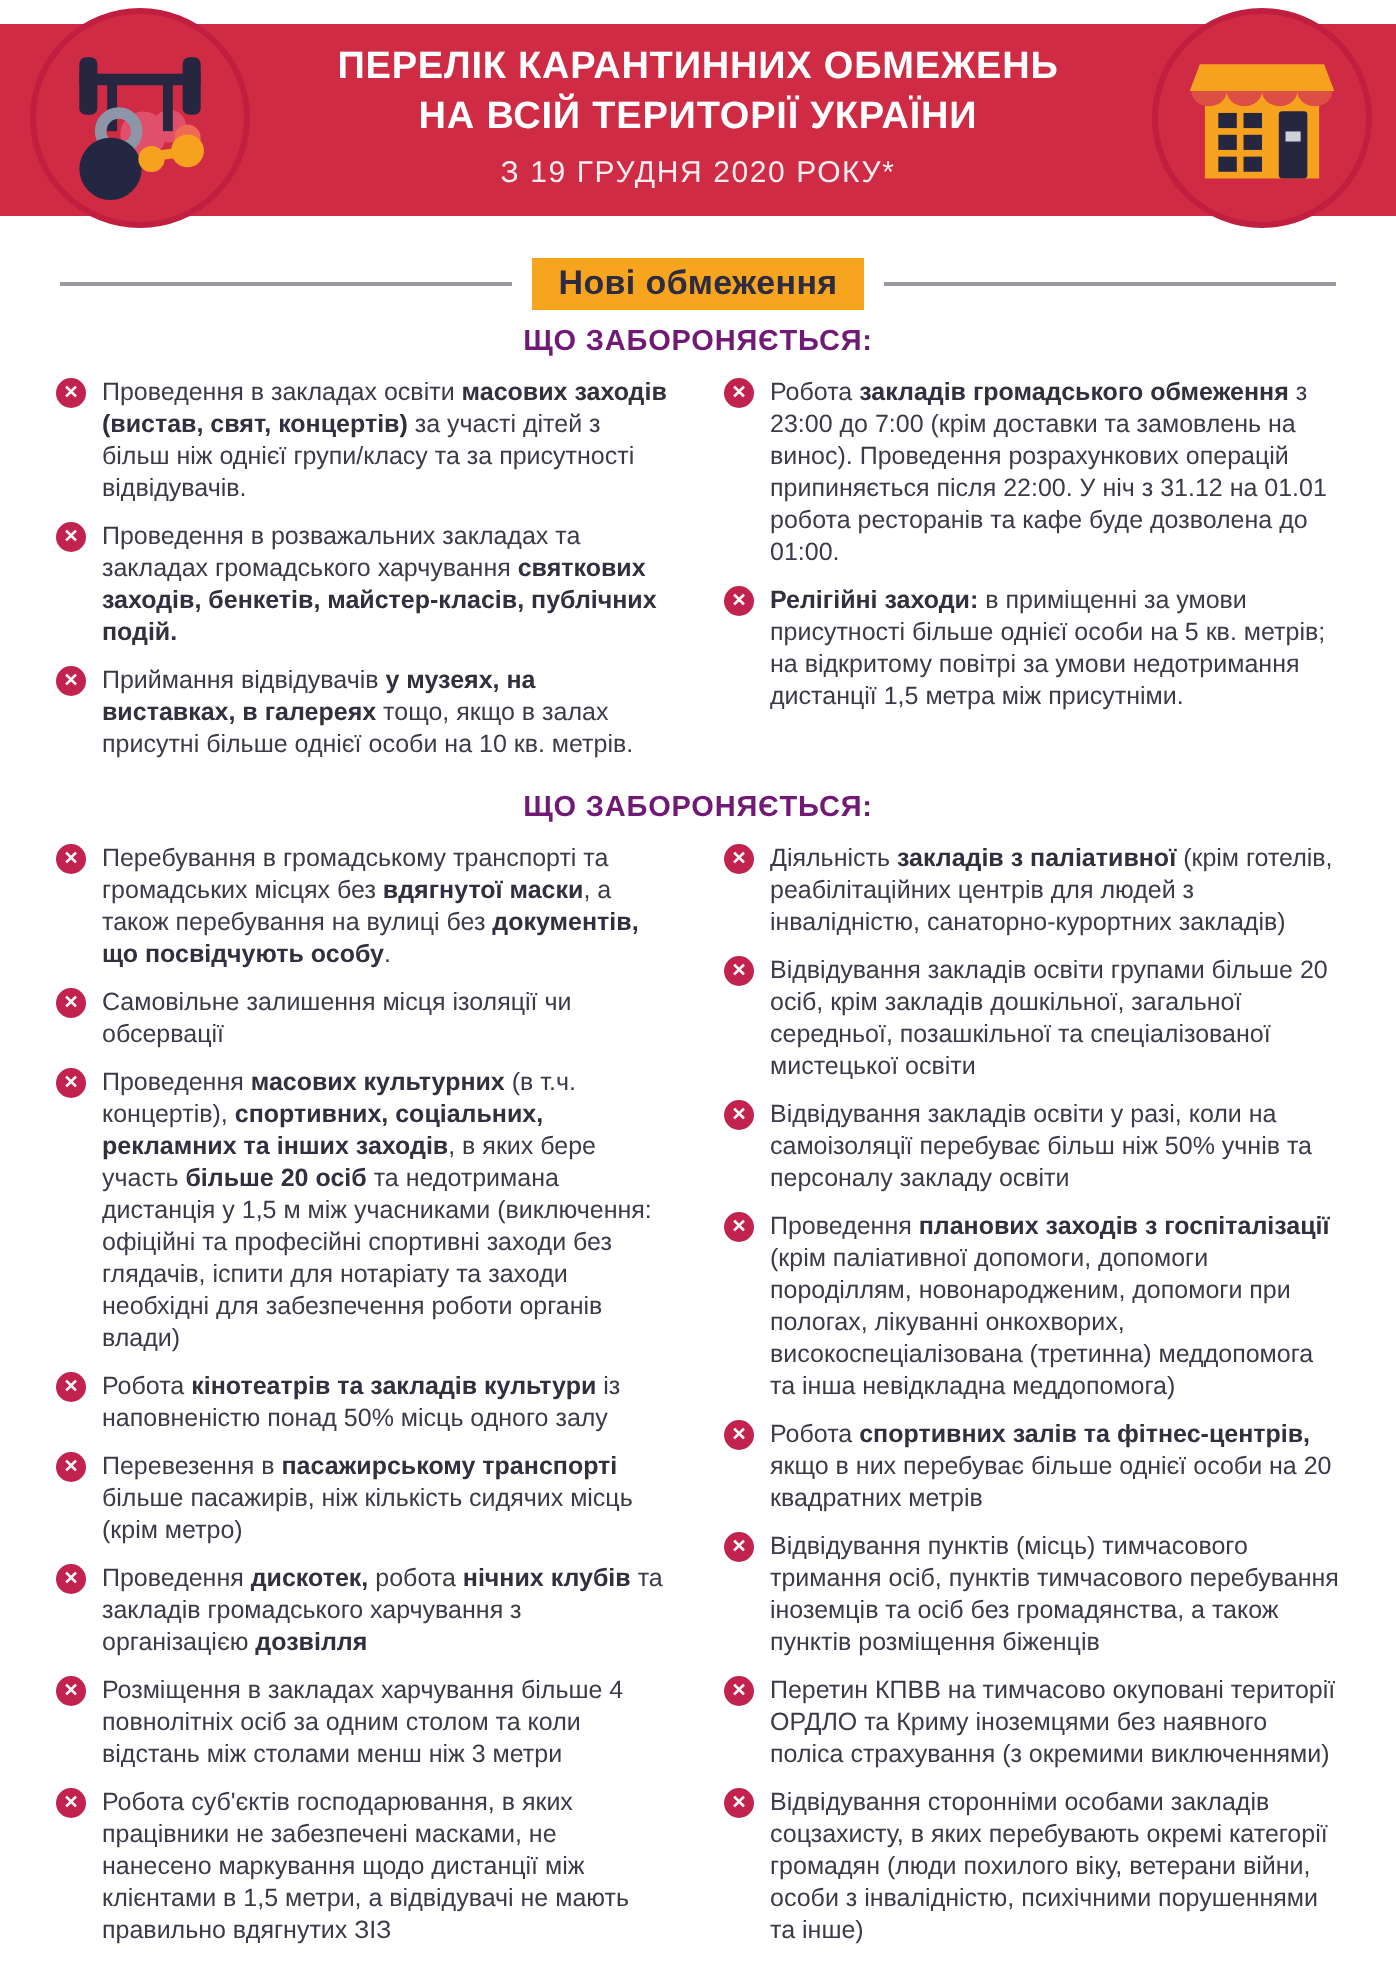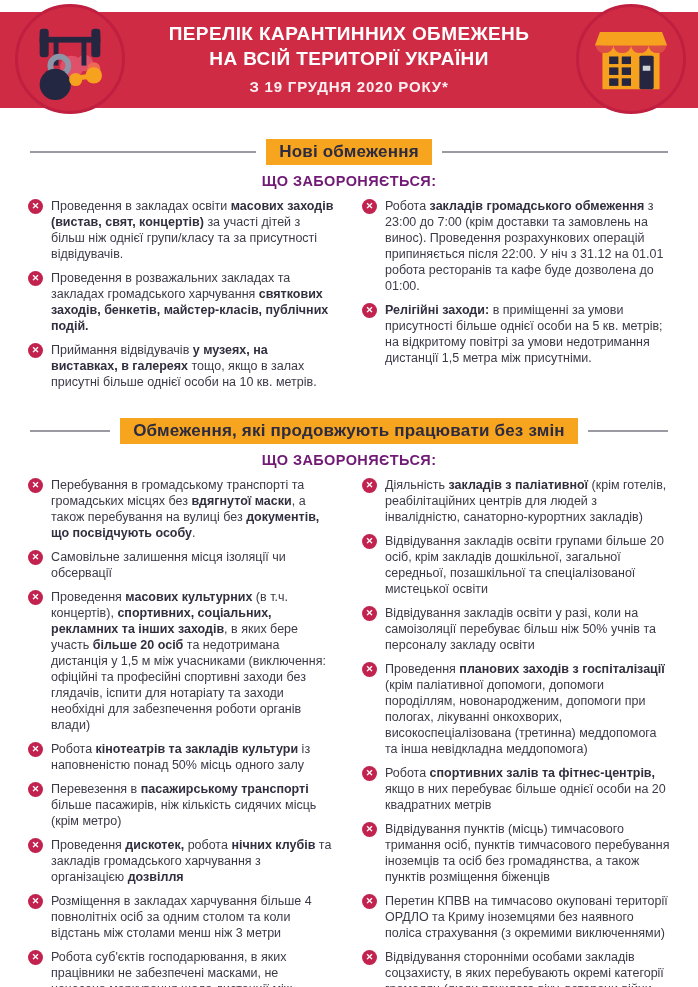--- a/index.html
+++ b/index.html
@@ -8,24 +8,24 @@
 
   
   .banner-wrap{position:relative;height:119px;}
   .banner{position:absolute;top:12px;left:0;right:0;height:96px;background:#d02b45;}
   .hcircle{position:absolute;top:4px;width:110px;height:110px;border-radius:50%;
            background:#d02b45;border:3px solid #c01f40;box-sizing:border-box;
            display:flex;align-items:center;justify-content:center;}
   .hcircle.left{left:15px;} .hcircle.right{right:12px;}
   .titles{position:absolute;top:22px;left:135px;right:135px;text-align:center;color:#fff;}
   .t1{font-weight:bold;font-size:19px;line-height:1.3;letter-spacing:.4px;}
-  .tsub{margin-top:7px;font-size:15px;color:rgba(255,255,255,.92);letter-spacing:.8px;font-weight:700;}
+  .tsub{margin-top:7px;font-size:15px;color:rgba(255,255,255,.92);letter-spacing:.8px;font-weight:400;}
 
   
-  .section-head{display:flex;align-items:center;gap:10px;margin:20px 30px 0;}
+  .section-head{display:flex;align-items:center;gap:10px;margin:10px 30px 0;}
   .rule{flex:1;height:2px;background:#9b9aa3;}
   .badge{background:#f7a41f;color:#2d2b3f;font-weight:bold;font-size:17px;
          padding:3px 13px;white-space:nowrap;letter-spacing:.2px;}
   .subhead{text-align:center;color:#701a75;font-weight:bold;font-size:14.5px;
            margin:8px 0 9px;letter-spacing:.4px;}
 
   
   .cols{display:flex;gap:26px;padding:0 28px;}
   .col{flex:1;min-width:0;}
   ul.items{list-style:none;margin:0;padding:0;}
@@ -129,25 +129,20 @@
             <li class="item">
               <span class="xmark">✕</span>
               <span class="txt"><b>Релігійні заходи:</b> в приміщенні за умови присутності більше однієї особи на 5 кв. метрів; на відкритому повітрі за умови недотримання дистанції 1,5 метра між присутніми.</span>
             </li>
           </ul>
       </div>
     </div>
   </section>
 
   <section class="sec2">
-    <div class="section-head">
-      <div class="rule"></div>
-      <div class="badge">Обмеження, які продовжують працювати без змін</div>
-      <div class="rule"></div>
-    </div>
     <div class="subhead">ЩО ЗАБОРОНЯЄТЬСЯ:</div>
     <div class="cols">
       <div class="col">
         <ul class="items">
             <li class="item">
               <span class="xmark">✕</span>
               <span class="txt">Перебування в громадському транспорті та громадських місцях без <b>вдягнутої маски</b>, а також перебування на вулиці без <b>документів, що посвідчують особу</b>.</span>
             </li>
             <li class="item">
               <span class="xmark">✕</span>

